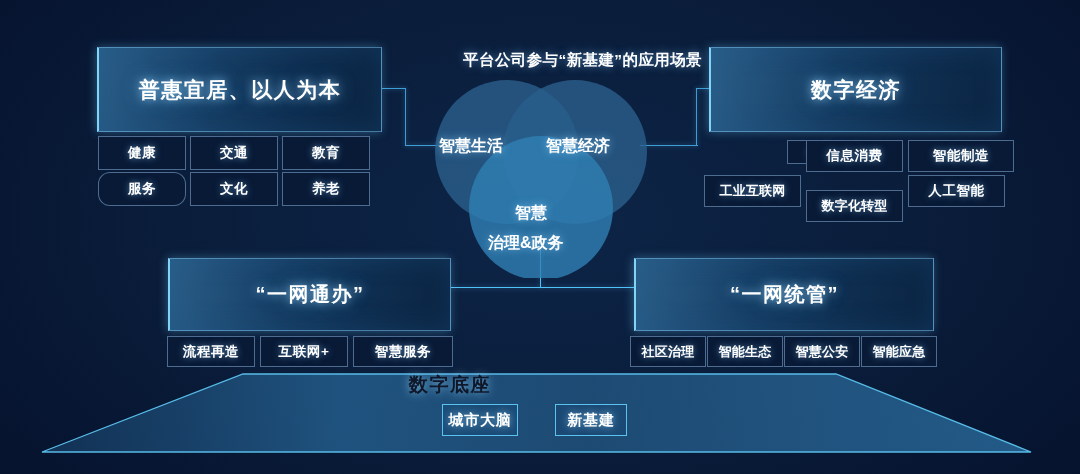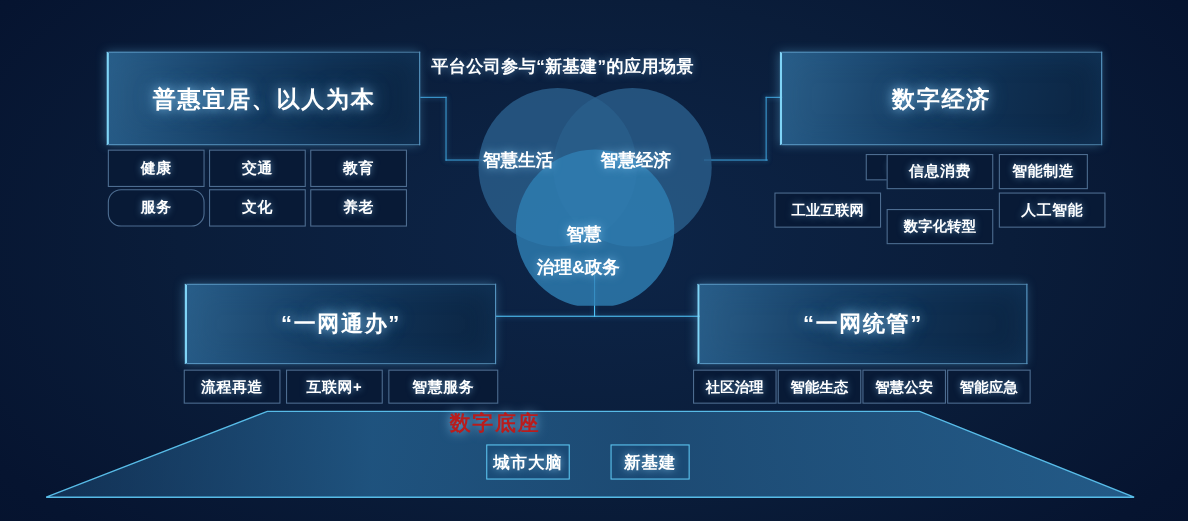--- a/index.html
+++ b/index.html
@@ -13,21 +13,21 @@
     background:
       radial-gradient(ellipse 900px 520px at 50% 46%, #0d2548 0%, #0a1d3a 42%, #061430 72%, #04102a 100%);
   }
   #stage { position: absolute; inset: 0; }
 
   
   .headline {
     position: absolute;
     left: 392px; top: 50px;
     width: 310px;
-    text-align: left;
+    text-align: right;
     color: #ffffff;
     font-size: 15.5px;
     font-weight: 700;
     letter-spacing: .4px;
     white-space: nowrap;
     text-shadow: 0 0 8px rgba(130,200,255,.55);
     z-index: 8;
   }
 
   
@@ -85,21 +85,21 @@
   .v { width: 0; border-left: 1.6px solid #3d9ed6; box-shadow: 0 0 5px rgba(90,190,245,.55); }
   .h.bright { border-top-color: #4fc3f7; }
   .v.bright { border-left-color: #4fc3f7; }
 
   
   .base { position: absolute; left: 0; top: 360px; width: 1080px; height: 114px; z-index: 1; }
   .base-title {
     position: absolute;
     left: 0; top: 372px; width: 900px;
     text-align: center;
-    color: #b91c1c;
+    color: #0f172a;
     font-size: 19px; font-weight: 700; letter-spacing: 1.6px;
     text-shadow: 0 0 10px rgba(150,215,255,.7);
     z-index: 7;
   }
   .basechip {
     position: absolute;
     border: 1px solid #5cc3ef;
     background: rgba(20,70,115,.30);
     display: flex; align-items: center; justify-content: center;
     color: #ffffff; font-size: 15px; font-weight: 700; letter-spacing: .8px;
@@ -155,21 +155,21 @@
   <div class="chip" style="left:282px; top:136px; width:88px; height:34px;">教育</div>
   <div class="chip" style="left:98px; top:172px; width:88px; height:34px;border-radius:12px;">服务</div>
   <div class="chip" style="left:190px; top:172px; width:88px; height:34px;">文化</div>
   <div class="chip" style="left:282px; top:172px; width:88px; height:34px;">养老</div>
 
   <div class="pillar lr" style="left:709px; top:47px; width:293px; height:85px;">
     <span class="ptext">数字经济</span>
   </div>
   <div class="chip" style="left:743px; top:140px; width:97px; height:24px;margin-left:44px;">分享经济</div>
   <div class="chip" style="left:806px; top:140px; width:97px; height:32px;">信息消费</div>
-  <div class="chip" style="left:908px; top:140px; width:81px; height:32px;">智能制造</div>
+  <div class="chip" style="left:908px; top:140px; width:106px; height:32px;">智能制造</div>
   <div class="chip tight" style="left:704px; top:175px; width:97px; height:32px;">工业互联网</div>
   <div class="chip tight" style="left:806px; top:190px; width:97px; height:32px;">数字化转型</div>
   <div class="chip" style="left:908px; top:175px; width:97px; height:32px;">人工智能</div>
 
   <div class="pillar lr mid" style="left:168px; top:258px; width:283px; height:73px;">
     <span class="ptext">“一网通办”</span>
   </div>
   <div class="chip" style="left:167px; top:336px; width:88px; height:31px;">流程再造</div>
   <div class="chip" style="left:260px; top:336px; width:88px; height:31px;">互联网+</div>
   <div class="chip" style="left:353px; top:336px; width:100px; height:31px;">智慧服务</div>

